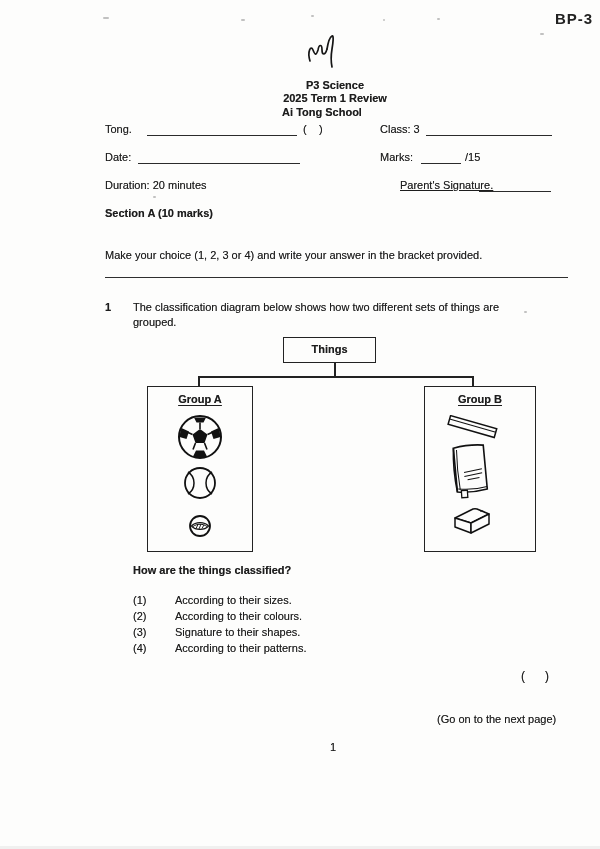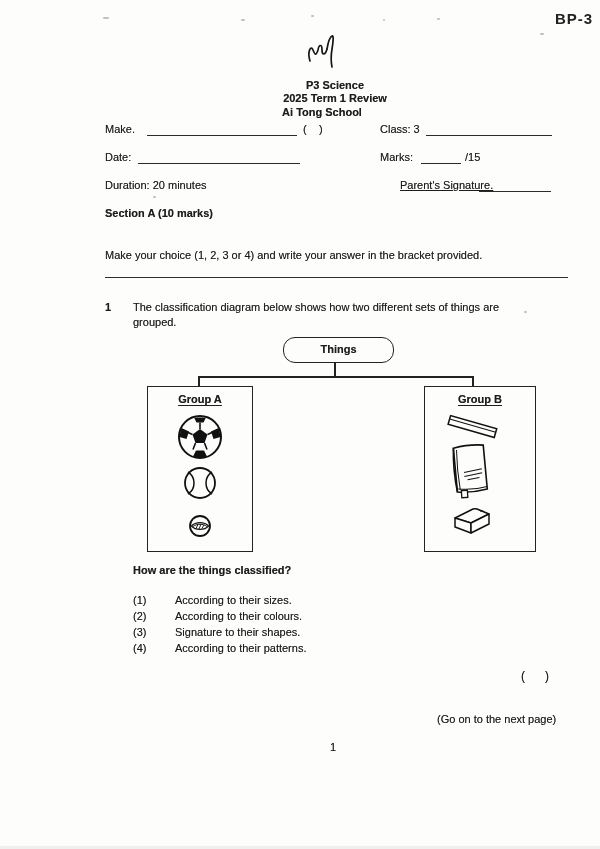--- a/index.html
+++ b/index.html
@@ -41,21 +41,21 @@
 
   <svg class="abs" style="left:303px;top:34px;" width="48" height="36" viewBox="0 0 48 36">
     <path d="M7,27 C4,17 8,11 10,16 C12,21 13,22 15,16 C16,10 19,10 19,16 C19,21 22,22 24,15" fill="none" stroke="#161616" stroke-width="1.7" stroke-linecap="round"></path>
     <path d="M24,15 C25,9 27,3 29,2 C31,1 30,9 29,15 C28,21 28,28 29,33" fill="none" stroke="#161616" stroke-width="1.7" stroke-linecap="round"></path>
   </svg>
 
   <div class="abs txt bold center" style="left:222px;top:66px;width:200px;margin-top:40px;">Ai Tong School</div>
   <div class="abs txt bold center" style="left:235px;top:79px;width:200px;">P3 Science</div>
   <div class="abs txt bold center" style="left:235px;top:92px;width:200px;">2025 Term 1 Review</div>
 
-  <div class="abs txt" style="left:105px;top:123px;">Make.</div>
+  <div class="abs txt" style="left:105px;top:123px;">Tong.</div>
   <div class="blank" style="left:147px;top:135px;width:150px;"></div>
   <div class="abs txt" style="left:303px;top:123px;">(&nbsp;&nbsp;&nbsp;&nbsp;)</div>
   <div class="abs txt" style="left:380px;top:123px;">Class: 3</div>
   <div class="blank" style="left:426px;top:135px;width:126px;"></div>
 
   <div class="abs txt" style="left:105px;top:151px;">Date:</div>
   <div class="blank" style="left:138px;top:163px;width:162px;"></div>
   <div class="abs txt" style="left:380px;top:151px;">Marks:</div>
   <div class="blank" style="left:421px;top:163px;width:40px;"></div>
   <div class="abs txt" style="left:465px;top:151px;">/15</div>
@@ -65,21 +65,21 @@
   <div class="blank" style="left:479px;top:191px;width:72px;"></div>
 
   <div class="abs txt bold" style="left:105px;top:207px;">Section A (10 marks)</div>
   <div class="abs txt" style="left:105px;top:249px;">Make your choice (1, 2, 3 or 4) and write your answer in the bracket provided.</div>
   <div class="rule" style="left:105px;top:277px;width:463px;"></div>
 
   <div class="abs txt bold" style="left:105px;top:301px;">1</div>
   <div class="abs txt" style="left:133px;top:301px;">The classification diagram below shows how two different sets of things are</div>
   <div class="abs txt" style="left:133px;top:316px;">grouped.</div>
 
-  <div class="boxed" style="left:283px;top:337px;width:111px;height:26px;border-radius:12px;">
+  <div class="boxed" style="left:283px;top:337px;width:93px;height:26px;">
     <div class="txt bold center" style="margin-top:5px;">Things</div>
   </div>
   <div class="vline" style="left:334px;top:363px;width:2px;height:14px;"></div>
   <div class="hline" style="left:198px;top:376px;width:276px;height:2px;"></div>
   <div class="vline" style="left:198px;top:376px;width:2px;height:11px;"></div>
   <div class="vline" style="left:472px;top:376px;width:2px;height:11px;"></div>
 
   <div class="boxed" style="left:424px;top:386px;width:112px;height:166px;">
     <div class="txt bold center u" style="margin-top:6px;">Group B</div>
     <svg style="position:absolute;left:18px;top:28px;" width="58" height="26" viewBox="0 0 58 26">

